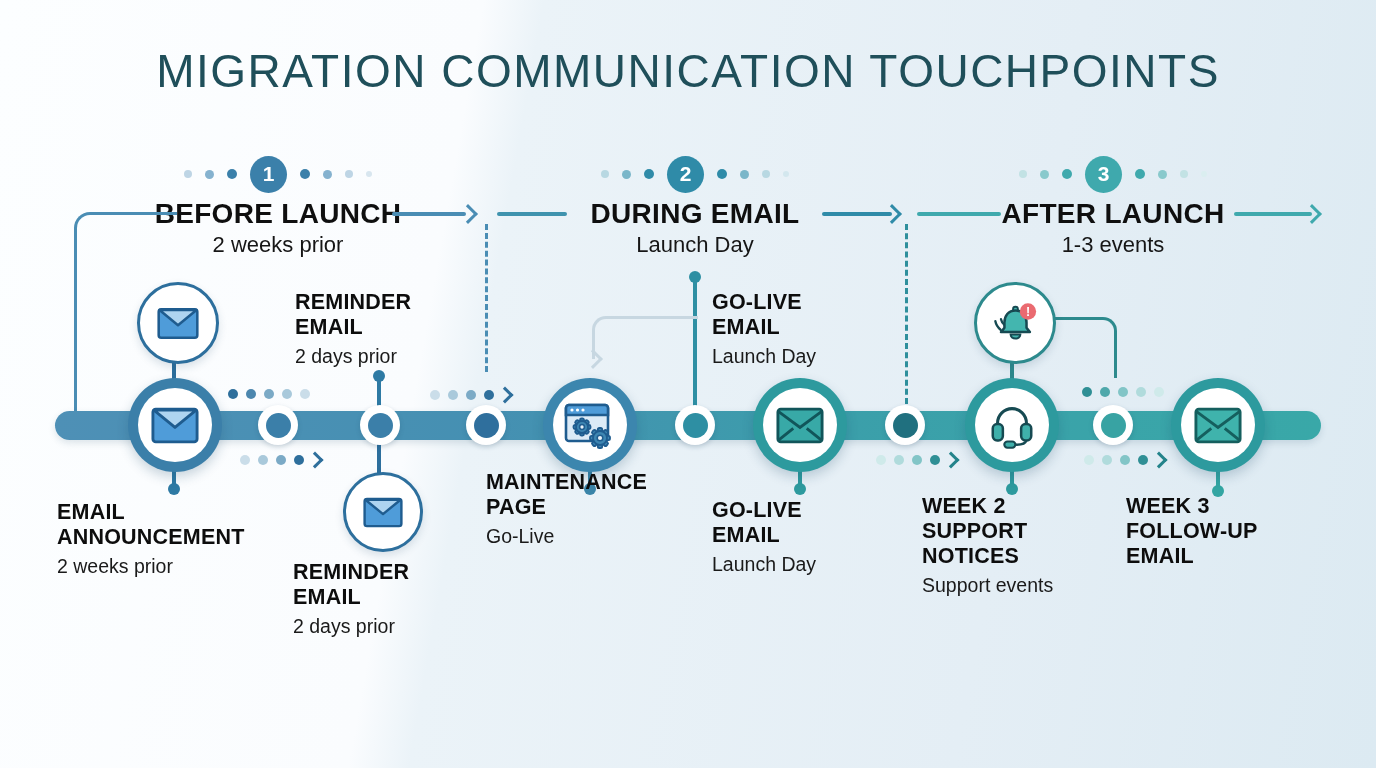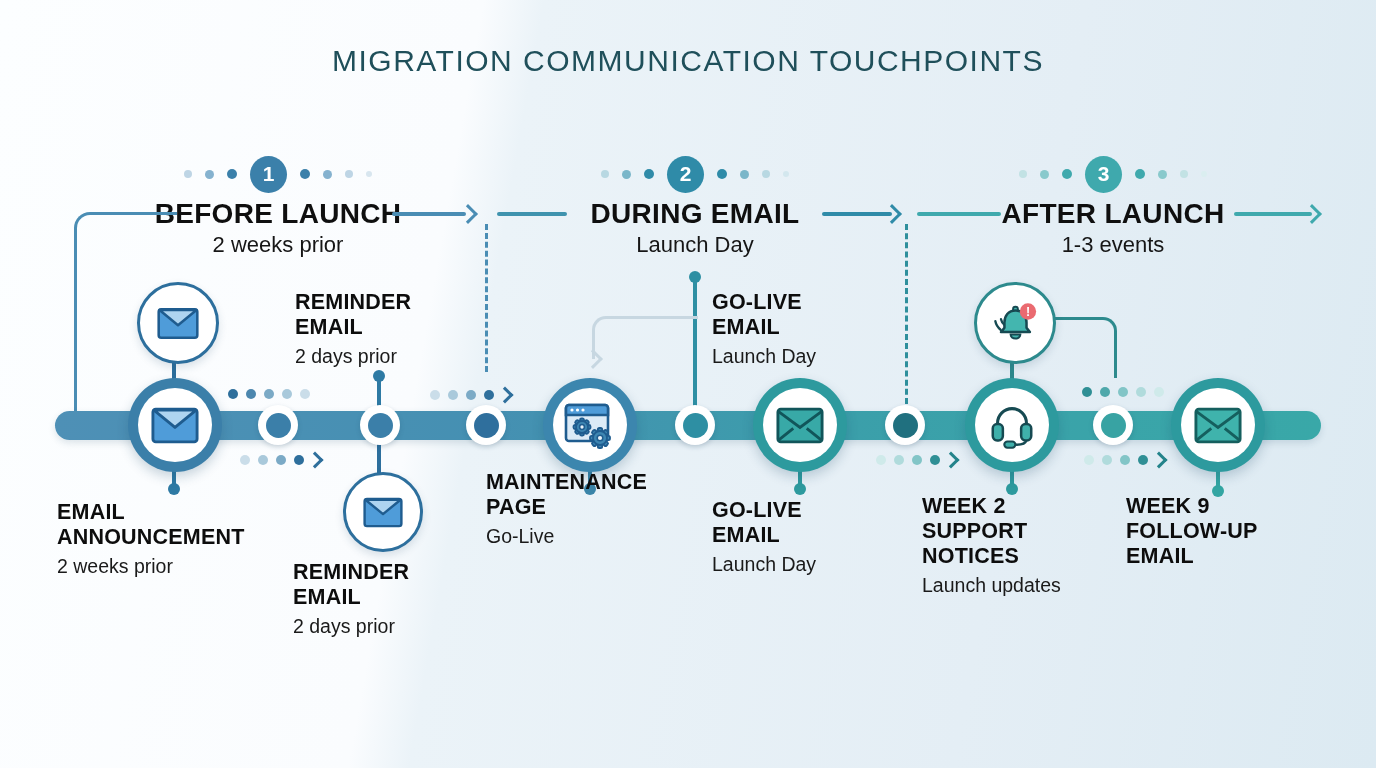--- a/index.html
+++ b/index.html
@@ -1,21 +1,21 @@
 <!DOCTYPE html>
 <html><head>
 <meta charset="utf-8">
 <style>
   html,body{margin:0;padding:0;}
   body{font-family:"Liberation Sans","DejaVu Sans",sans-serif;}
   #stage{position:relative;width:1376px;height:768px;overflow:hidden;
     background:linear-gradient(100deg,#fcfeff 0%,#fafcfe 32%,#ebf3f8 36%,#e4eef5 72%,#dceaf2 100%);}
 
   
-  .title{position:absolute;left:0;right:0;top:44px;text-align:center;font-size:30px;
+  .title{position:absolute;left:0;right:0;top:44px;text-align:center;font-size:46px;
     color:#1f4f5a;letter-spacing:1.5px;font-weight:400;}
 
   
   .phase{position:absolute;top:155px;width:320px;text-align:center;}
   .phase-dots{display:flex;align-items:center;justify-content:center;gap:13px;height:38px;}
   .pnum{width:37px;height:37px;border-radius:50%;color:#fff;font-weight:700;font-size:21px;
     display:flex;align-items:center;justify-content:center;}
   .phase-name{margin-top:5px;font-size:28px;font-weight:700;color:#0f0f0f;letter-spacing:.3px;}
   .phase-timing{font-size:22px;color:#161616;margin-top:2px;}
   .pdot{border-radius:50%;}
@@ -364,22 +364,22 @@
   <div class="lb" style="left:712px;top:498px;width:176px">
     <div class="lb-title">GO-LIVE
 EMAIL</div>
     <div class="lb-sub">Launch Day</div>
   </div>
 
   <div class="lb" style="left:922px;top:494px;width:180px">
     <div class="lb-title">WEEK 2
 SUPPORT
 NOTICES</div>
-    <div class="lb-sub">Launch updates</div>
+    <div class="lb-sub">Support events</div>
   </div>
 
   <div class="lb" style="left:1126px;top:494px;width:184px">
-    <div class="lb-title">WEEK 9
+    <div class="lb-title">WEEK 3
 FOLLOW-UP
 EMAIL</div>
   </div>
 
 </div>
 
 </body></html>

